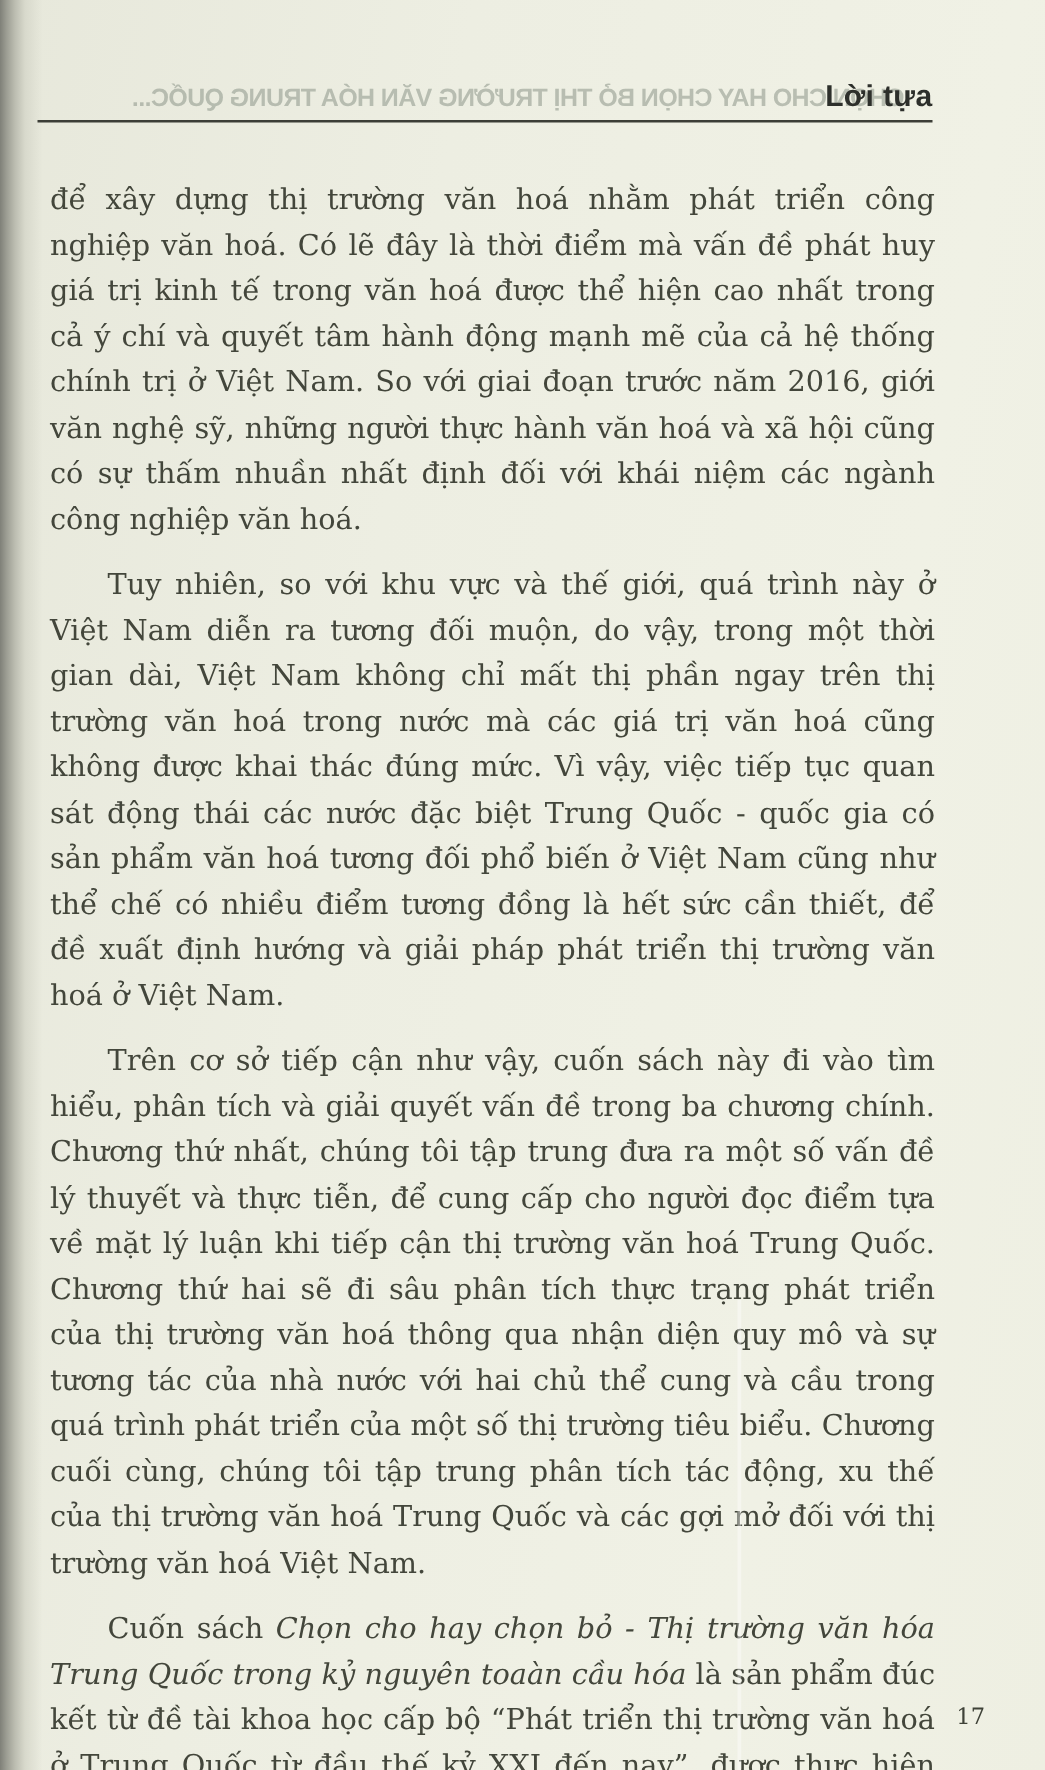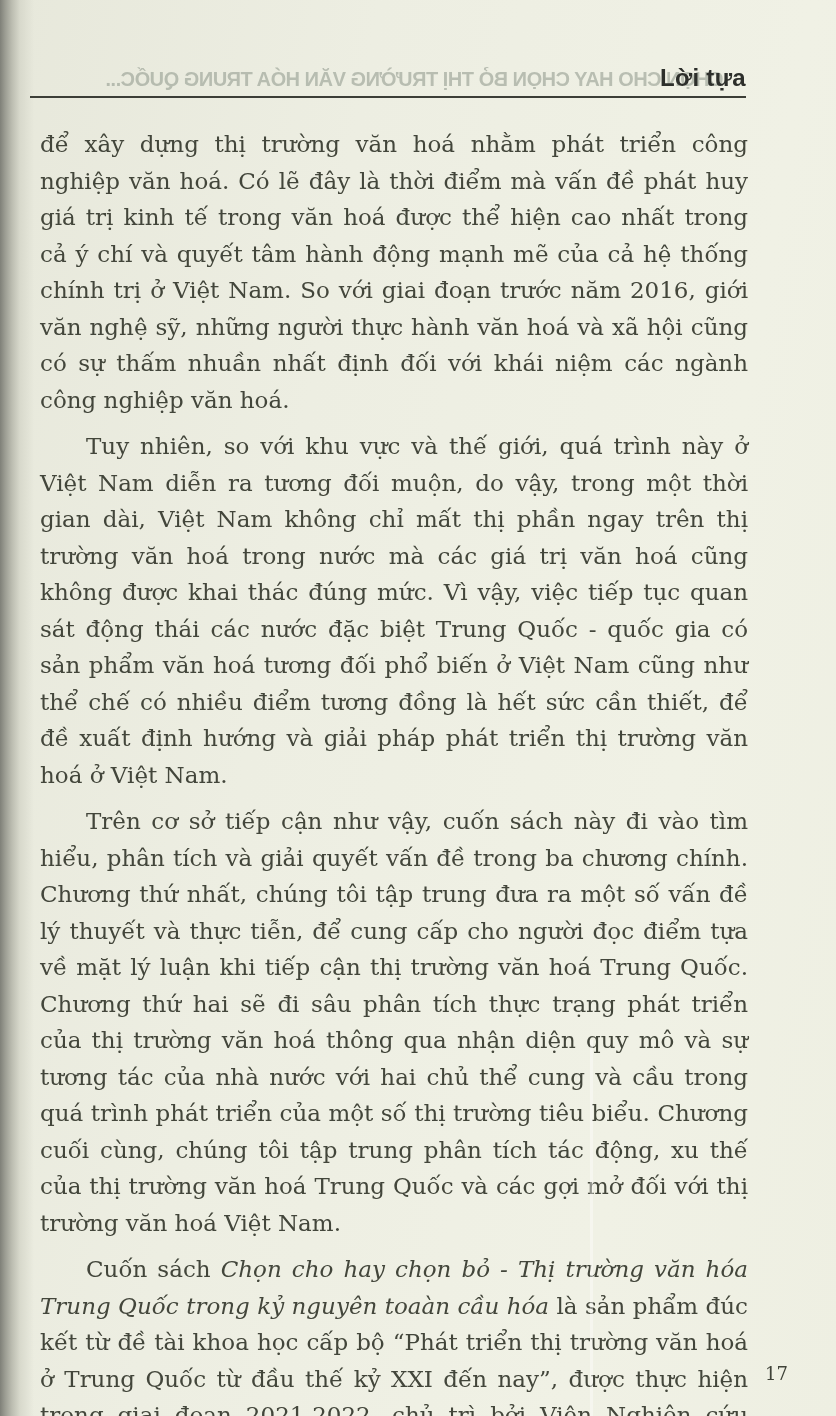--- a/index.html
+++ b/index.html
@@ -72,21 +72,21 @@
     position: absolute;
     top: 126px;
     left: 40px;
     width: 708px;
     text-align: justify;
     font-size: 23px;
     line-height: 36.5px;
     color: #43463b;
   }
   .para {
-    margin: 0 0 10px 0;
+    margin: 16px 0 10px 0;
     text-indent: 46px;
   }
   .para.no-indent {
     text-indent: 0;
   }
   .para em {
     font-style: italic;
   }
   .page-number {
     position: absolute;

